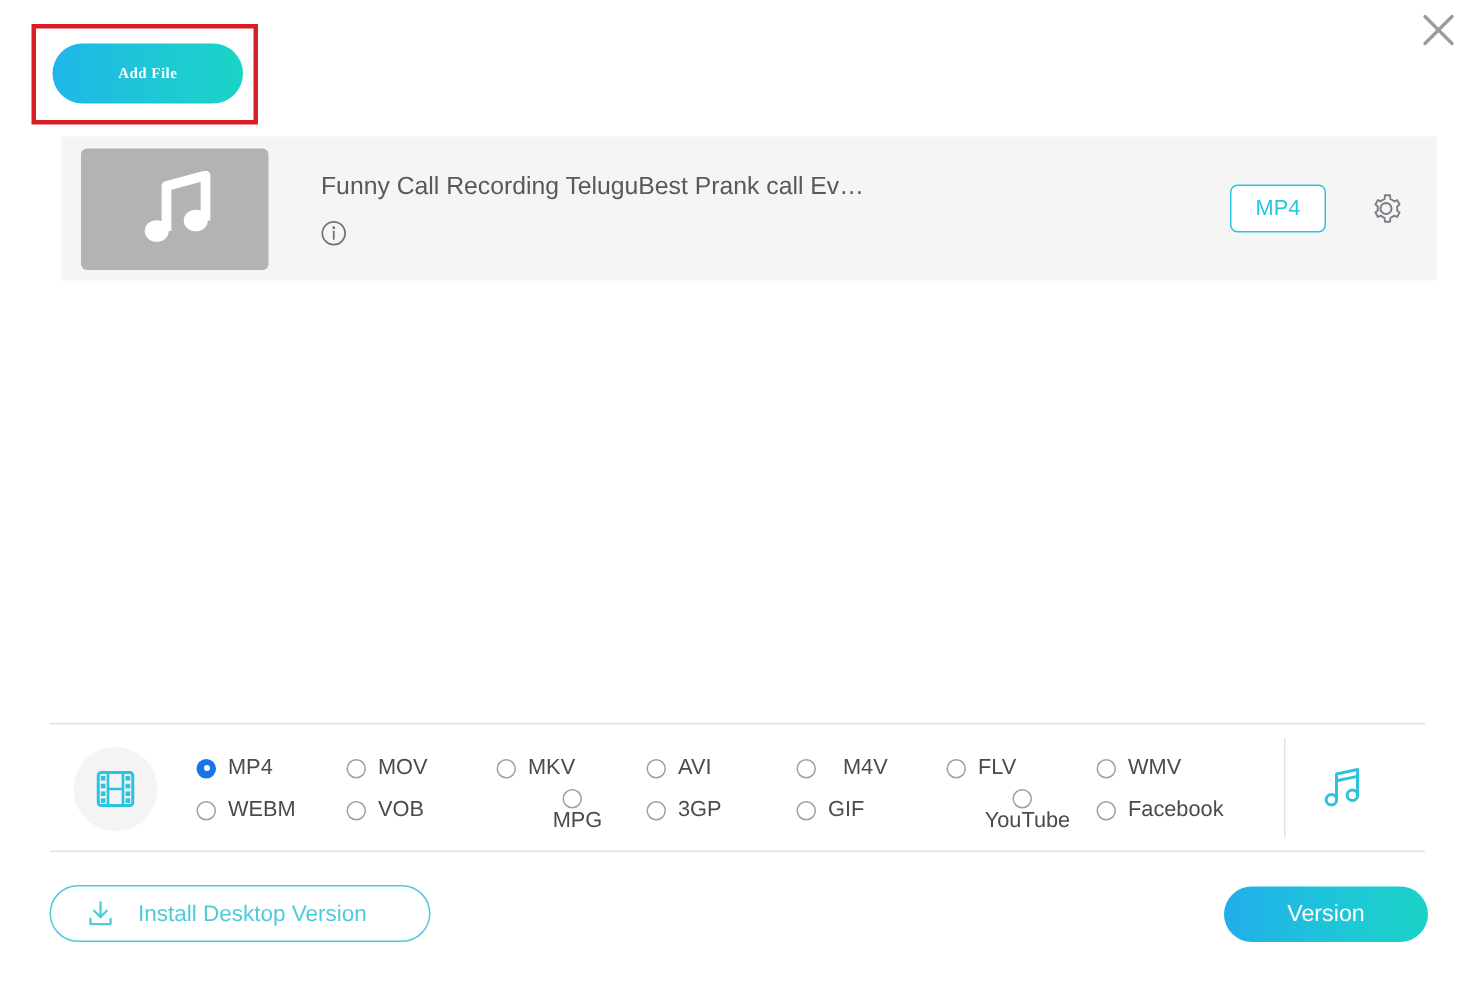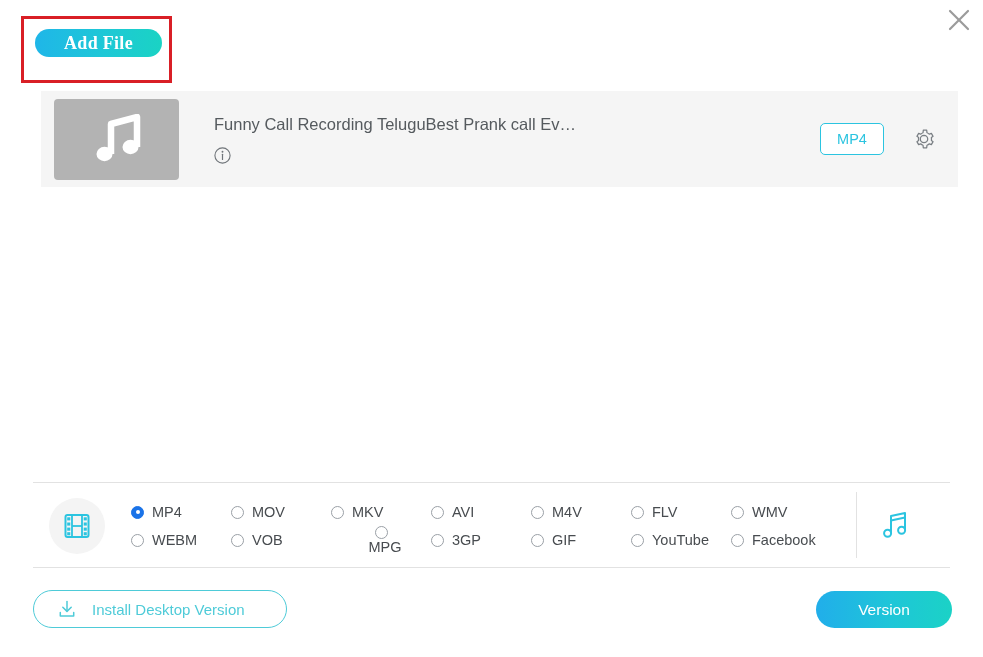--- a/index.html
+++ b/index.html
@@ -38,27 +38,27 @@
     width: 151px;
     height: 67px;
     border: 3px solid #d91f26;
     box-sizing: border-box;
   }
   .addfile-btn {
     position: absolute;
     left: 11px;
     top: 10px;
     width: 127px;
-    height: 28px;
+    height: 40px;
     border-radius: 21px;
     background: linear-gradient(90deg, #1fb6e8 0%, #1ec8d6 55%, #1ad3c4 100%);
     color: #ffffff;
     font-family: "Liberation Serif", serif;
     font-weight: bold;
-    font-size: 18px;
+    font-size: 10px;
     display: flex;
     align-items: center;
     justify-content: center;
     cursor: pointer;
     letter-spacing: .3px;
   }
 
   
   .file-row {
     position: absolute;
@@ -346,21 +346,21 @@
         <span class="radio-label">MOV</span>
       </div>
       <div class="radio-opt" style="grid-area: 1 / 3;">
         <span class="radio-mark"></span>
         <span class="radio-label">MKV</span>
       </div>
       <div class="radio-opt" style="grid-area: 1 / 4;">
         <span class="radio-mark"></span>
         <span class="radio-label">AVI</span>
       </div>
-      <div class="radio-opt" style="grid-area: 1 / 5;">
+      <div class="radio-opt" style="grid-area: 1 / 5; gap: 10px;">
         <span class="radio-mark"></span>
         <span class="radio-label">M4V</span>
       </div>
       <div class="radio-opt" style="grid-area: 1 / 6;">
         <span class="radio-mark"></span>
         <span class="radio-label">FLV</span>
       </div>
       <div class="radio-opt" style="grid-area: 1 / 7;">
         <span class="radio-mark"></span>
         <span class="radio-label">WMV</span>
@@ -378,21 +378,21 @@
         <span class="radio-label">MPG</span>
       </div>
       <div class="radio-opt" style="grid-area: 2 / 4;">
         <span class="radio-mark"></span>
         <span class="radio-label">3GP</span>
       </div>
       <div class="radio-opt" style="grid-area: 2 / 5;">
         <span class="radio-mark"></span>
         <span class="radio-label">GIF</span>
       </div>
-      <div class="radio-opt" style="grid-area: 2 / 6;">
+      <div class="radio-opt" style="grid-area: 2 / 6; flex-direction: column;">
         <span class="radio-mark"></span>
         <span class="radio-label">YouTube</span>
       </div>
       <div class="radio-opt" style="grid-area: 2 / 7;">
         <span class="radio-mark"></span>
         <span class="radio-label">Facebook</span>
       </div>
     </div>
 </div>
 

